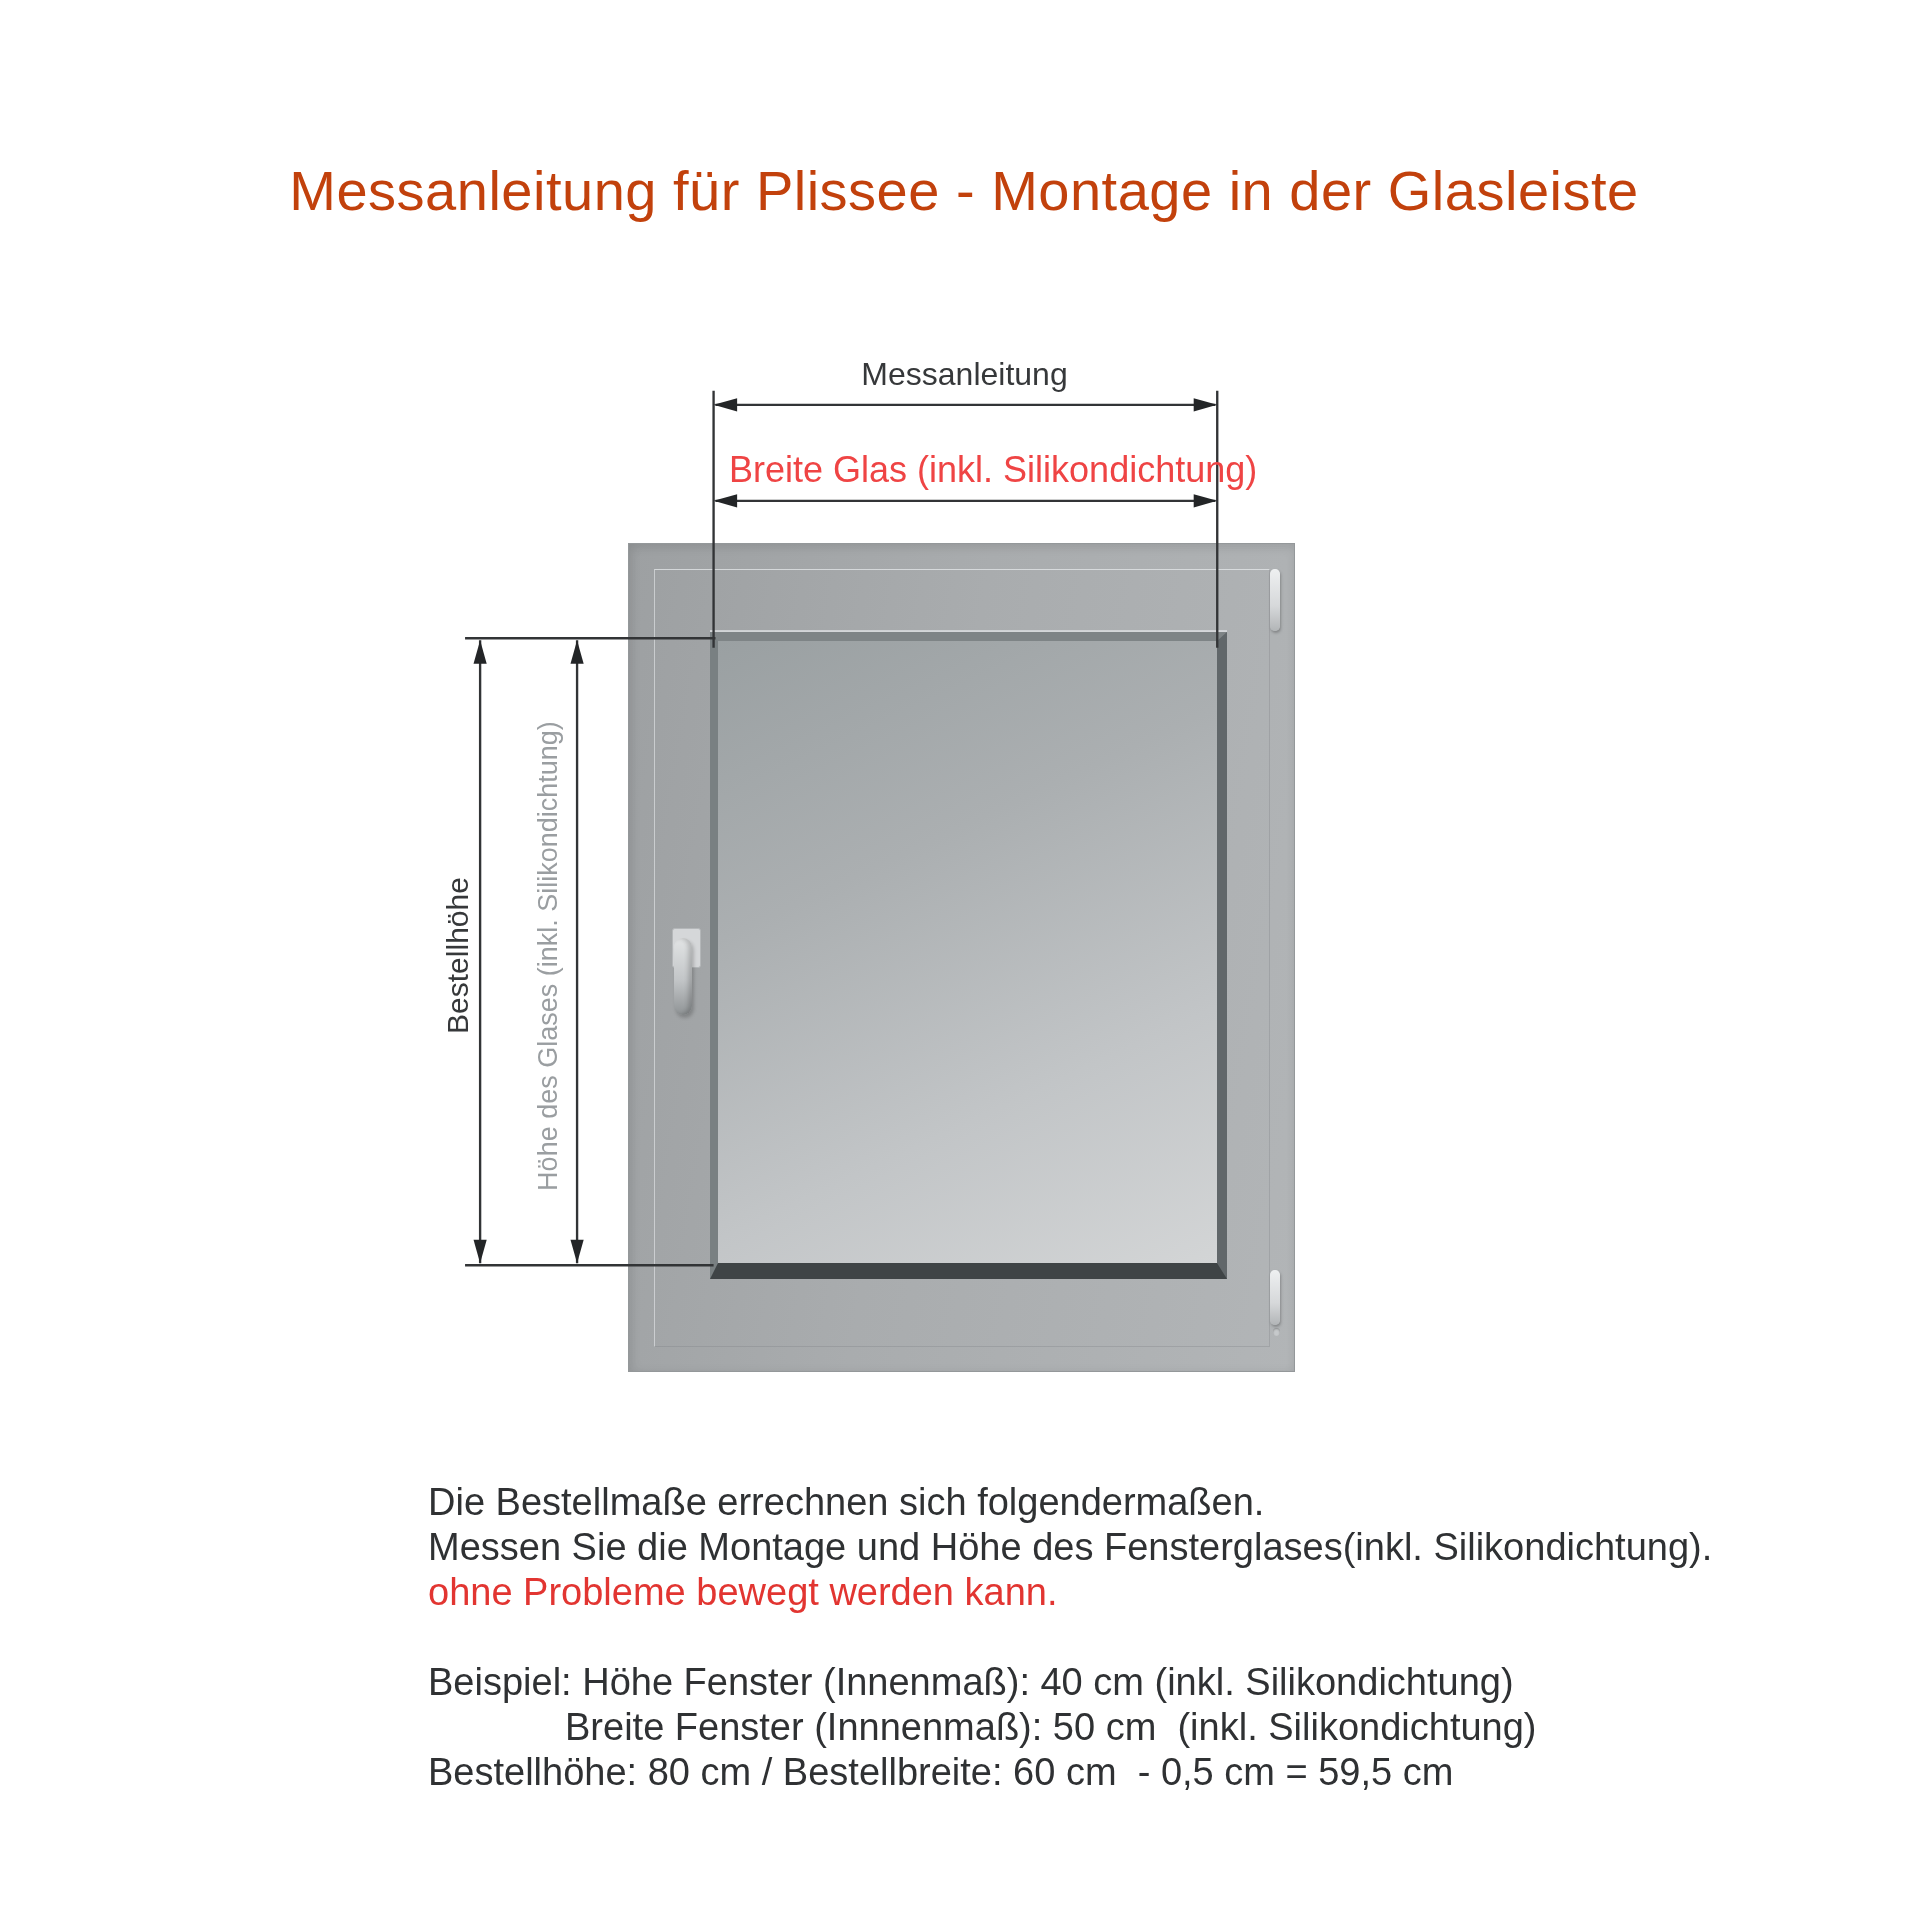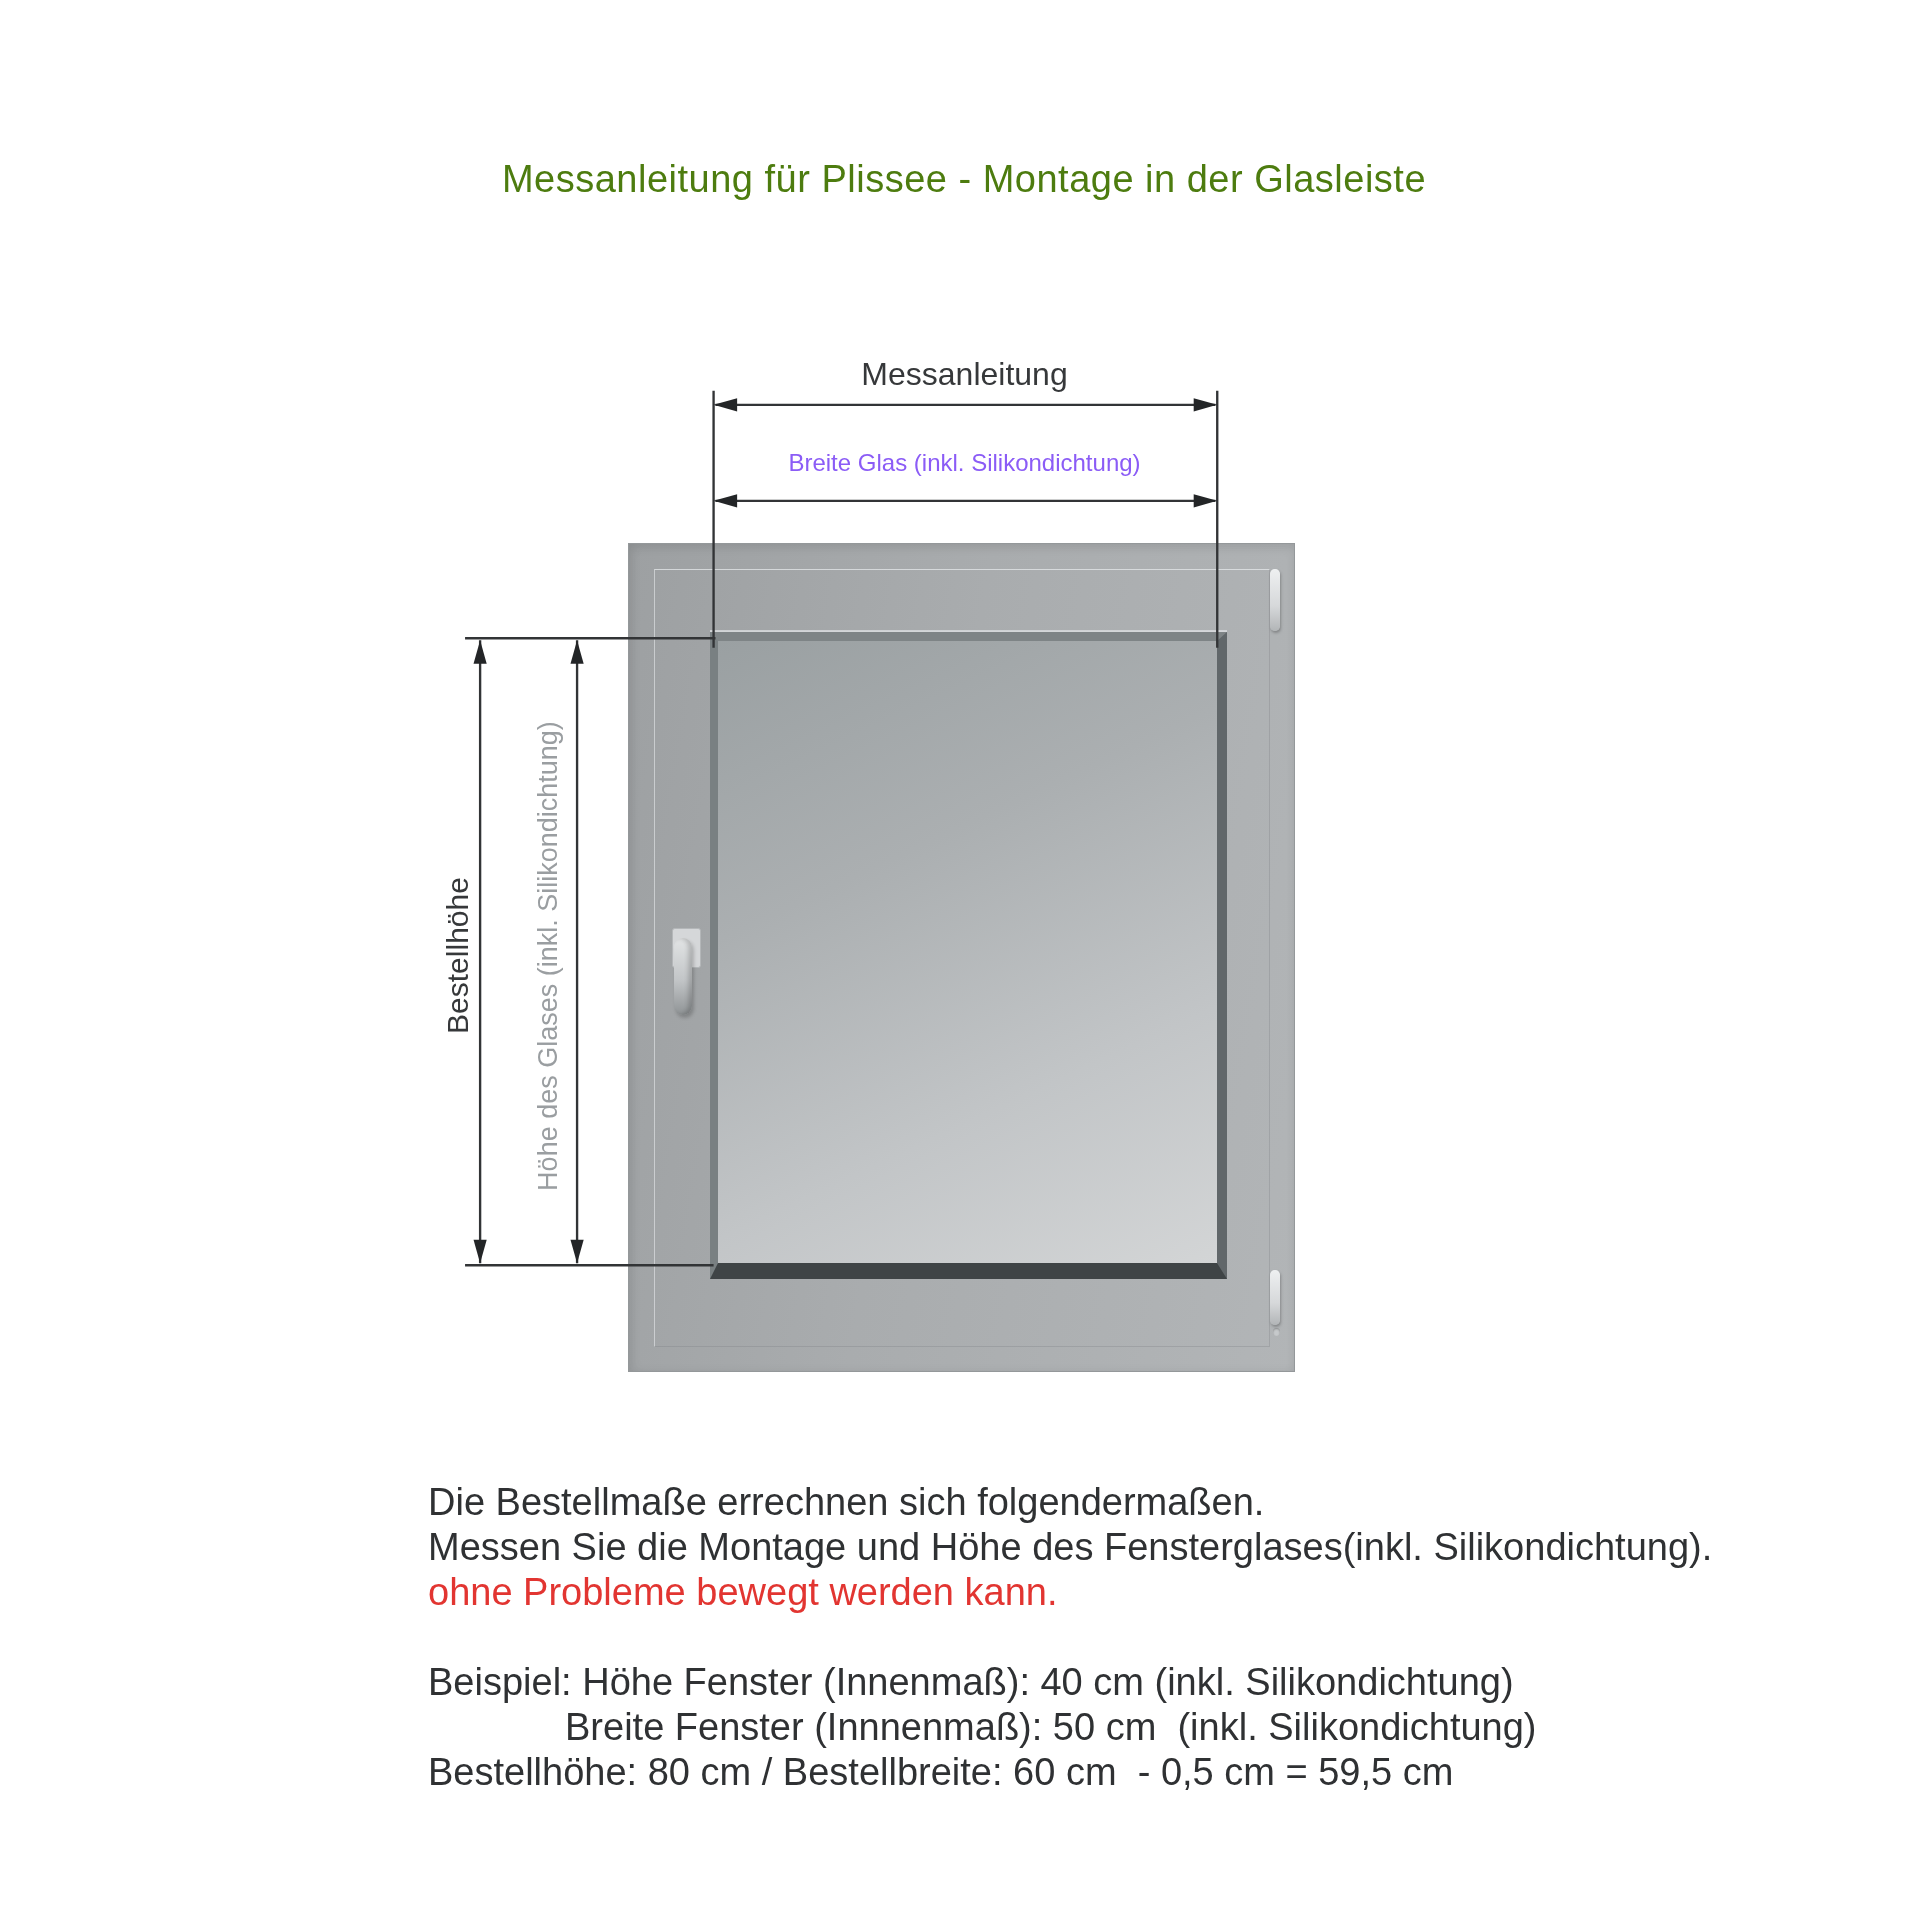--- a/index.html
+++ b/index.html
@@ -4,21 +4,21 @@
 <style>
   html,body{margin:0;padding:0;background:#ffffff;}
   .canvas{
     position:relative;width:1928px;height:1928px;background:#ffffff;overflow:hidden;
     font-family:"Liberation Sans", sans-serif;color:#2f3133;
   }
   .abs{position:absolute;}
   
   .title{
     left:0;right:0;top:158px;text-align:center;
-    font-size:38px;font-weight:400;letter-spacing:0.5px;color:#4d7c0f;
+    font-size:56px;font-weight:400;letter-spacing:0.5px;color:#c2410c;
   }
   
   .window{
     left:628px;top:543px;width:667px;height:829px;
     background:linear-gradient(100deg,#9da0a2 0%,#a9acae 45%,#b2b5b7 100%);
     border:0.9px solid #94989a;box-sizing:border-box;
     box-shadow:inset 0 4.7px 9.4px rgba(0,0,0,0.07), inset 4.7px 0 9.4px rgba(0,0,0,0.05);
   }
   .frame-step{
     position:absolute;left:24.5px;top:24.5px;right:24.5px;bottom:24.5px;
@@ -55,21 +55,21 @@
   }
   .hinge.top{left:641px;top:24.5px;height:62px;}
   .hinge.bottom{left:641px;top:726px;height:55px;}
   .hinge-screw{
     position:absolute;left:644px;top:784px;width:6.6px;height:7.5px;border-radius:50%;
     background:#c6c9cb;box-shadow:inset 0 0.9px 1.9px rgba(0,0,0,0.3);
   }
   
   .dim-label{white-space:nowrap;}
   .lbl-bestellbreite{left:729px;top:356px;width:471px;text-align:center;font-size:32px;color:#36383a;}
-  .lbl-breiteglas{left:729px;top:449px;width:471px;text-align:center;font-size:24px;color:#8b5cf6;}
+  .lbl-breiteglas{left:729px;top:449px;width:471px;text-align:center;font-size:36px;color:#ef4444;}
   .lbl-bestellhoehe{
     left:269px;top:933px;width:377px;height:45px;line-height:45px;text-align:center;
     font-size:30px;color:#36383a;transform:rotate(-90deg);
   }
   .lbl-hoeheglas{
     left:284px;top:937px;width:527px;height:38px;line-height:38px;text-align:center;
     font-size:27px;color:#9a9ea1;transform:rotate(-90deg);
   }
   
   svg.dims{left:0;top:0;}

